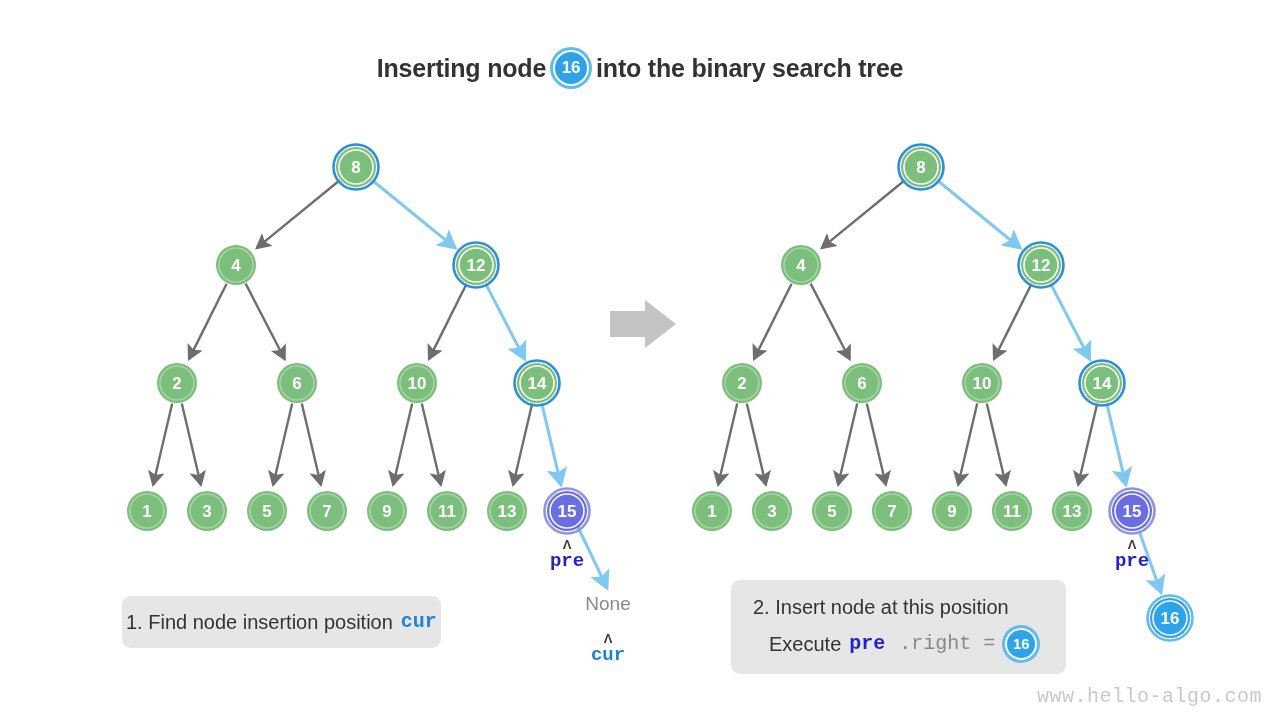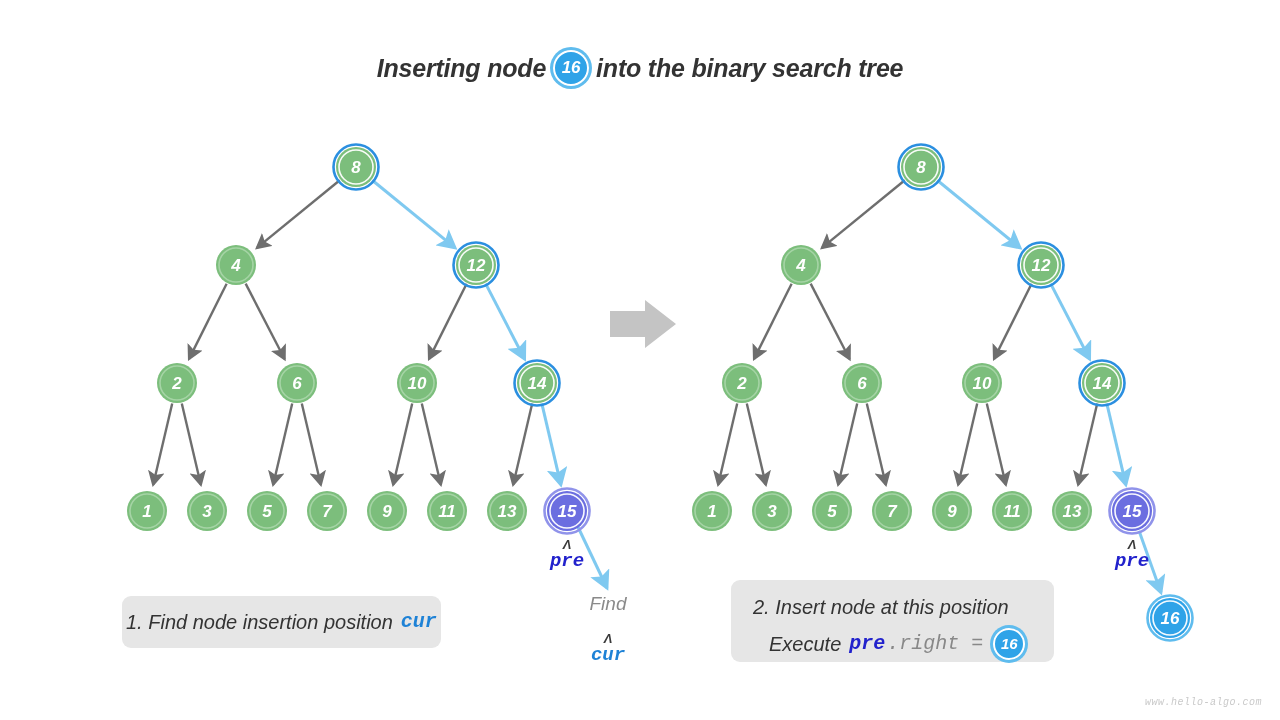--- a/index.html
+++ b/index.html
@@ -3,21 +3,21 @@
 <meta charset="utf-8">
 <style>
   html,body{margin:0;padding:0;}
   body{
     width:1280px;height:720px;
     background:#ffffff;
     font-family:"Liberation Sans", sans-serif;
     overflow:hidden;
     position:relative;
   }
-  #stage{position:absolute;left:0;top:0;width:1280px;height:720px;font-style:italic;}
+  #stage{position:absolute;left:0;top:0;width:1280px;height:720px;}
 
   
   .title{
     position:absolute;left:0;top:50px;width:1280px;
     text-align:center;
     font-size:25px;font-weight:bold;color:#333333;
     letter-spacing:-0.2px;
     white-space:nowrap;
   }
   .title .t-txt{vertical-align:middle;}
@@ -48,21 +48,21 @@
     position:absolute;
     background:#E6E6E6;
     border-radius:9px;
     color:#333333;
     font-size:20px;
     padding:11px 4px;
     box-sizing:border-box;
     white-space:nowrap;
   }
   #caption-1{left:122px;top:596px;}
-  #caption-2{left:731px;top:580px;padding:12px 22px 2px 22px;}
+  #caption-2{left:731px;top:580px;padding:12px 22px 14px 22px;}
   .cap-line{line-height:30px;display:flex;align-items:center;}
   .cap-line.indent{padding-left:16px;margin-top:6px;align-items:center;}
   .kw-cur{color:#1E82D6;font-weight:bold;font-family:"Liberation Mono", monospace;}
   .kw-pre{color:#2222CC;font-weight:bold;font-family:"Liberation Mono", monospace;}
   .gray-code{color:#888888;font-family:"Liberation Mono", monospace;}
 
   
   .ptr{position:absolute;text-align:center;white-space:nowrap;}
   .ptr .caret{
     display:block;font-size:13px;color:#3a3a3a;line-height:10px;
@@ -75,21 +75,21 @@
   .ptr.pre .lbl{color:#2222CC;}
   .ptr.cur .lbl{color:#1E82D6;}
   .none-lbl{
     position:absolute;color:#8a8a8a;font-size:19px;
     font-family:"Liberation Sans", sans-serif;text-align:center;white-space:nowrap;
   }
 
   
   .watermark{
     position:absolute;right:18px;bottom:12px;
-    color:#C9C9C9;font-size:10px;
+    color:#C9C9C9;font-size:20px;
     font-family:"Liberation Mono", monospace;
     letter-spacing:0.5px;
   }
 </style>
 </head>
 <body>
 
 <div id="stage">
 
   <div class="title">
@@ -307,21 +307,21 @@
     <g>
       <path d="M610,311 L645,311 L645,300 L676,324 L645,348 L645,337 L610,337 Z" fill="#C4C4C4"></path>
     </g>
   </svg>
 
   <div class="ptr pre" id="ptr-left-pre" style="left: 527px; top: 540px; width: 80px;">
     <span class="caret">Λ</span>
     <span class="lbl">pre</span>
   </div>
 
-  <div class="none-lbl" id="none-left" style="left: 563px; top: 593px; width: 90px;">Find</div>
+  <div class="none-lbl" id="none-left" style="left: 563px; top: 593px; width: 90px;">None</div>
 
   <div class="ptr cur" id="ptr-left-cur" style="left: 568px; top: 634px; width: 80px;">
     <span class="caret">Λ</span>
     <span class="lbl">cur</span>
   </div>
 
   <div class="ptr pre" id="ptr-right-pre" style="left: 1092px; top: 540px; width: 80px;">
     <span class="caret">Λ</span>
     <span class="lbl">pre</span>
   </div>
@@ -333,20 +333,20 @@
     </div>
   </div>
 
   <div class="caption" id="caption-2">
     <div class="cap-line">
       <span>2. Insert node at this position</span>
     </div>
     <div class="cap-line indent">
       <span>Execute</span>
       <span class="kw-pre" style="margin-left:8px;">pre</span>
-      <span class="gray-code" style="margin-left:2px;">.right =</span>
+      <span class="gray-code" style="margin-left:14px;">.right =</span>
       <span class="badge small" style="margin-left:10px;">16</span>
     </div>
   </div>
 
   <div class="watermark">www.hello-algo.com</div>
 
 </div>
 
 </body></html>

